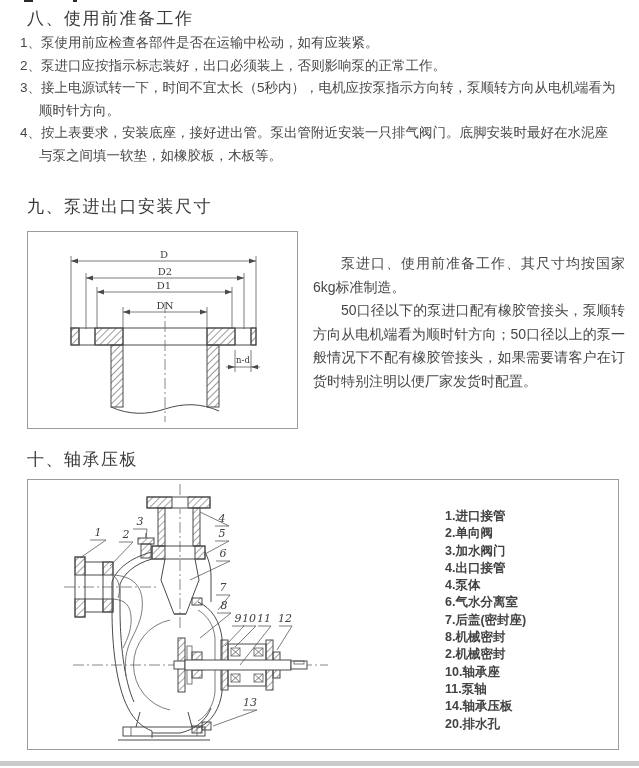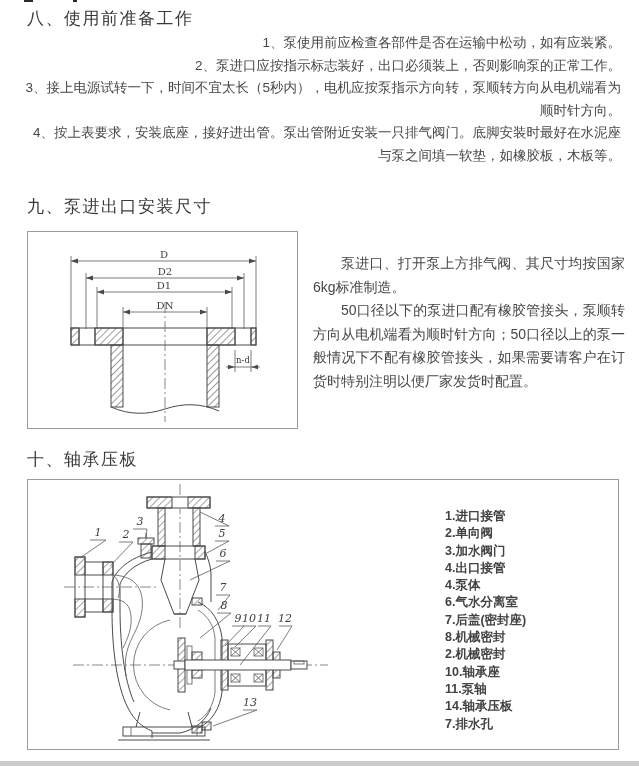--- a/index.html
+++ b/index.html
@@ -9,21 +9,21 @@
     font-family:"Liberation Sans","DejaVu Sans",sans-serif;
     color:#464646;
   }
   .heading {
     position:absolute; left:27px;
     font-size:17px; font-weight:normal; color:#3a3a3a; letter-spacing:1.5px;
     white-space:nowrap;
   }
   .prep-list {
     position:absolute; left:20px; top:32px; width:601px;
-    font-size:13.5px; line-height:22.5px; color:#474747;text-align:right;
+    font-size:13.5px; line-height:22.5px; color:#474747;
   }
   .prep-list .item { padding-left:19px; text-indent:-19px; }
   .box { position:absolute; border:1px solid #9b9b9b; background:#fff; }
   .flange-text {
     position:absolute; left:313px; top:252px; width:312px;
     font-size:14px; line-height:23.5px; color:#474747; text-align:justify;
   }
   .flange-text p { margin:0; text-indent:2em; }
   .parts-list {
     position:absolute; left:417px; top:28px;
@@ -122,21 +122,21 @@
       <line class="thin" x1="223" y1="118" x2="223" y2="140"></line>
       <line class="thin" x1="198" y1="135" x2="232" y2="135"></line>
       <polygon class="arr" points="207,135 200,132.8 200,137.2"></polygon>
       <polygon class="arr" points="223,135 230,132.8 230,137.2"></polygon>
       <text class="dimlabel" x="215" y="131" style="font-size:8.5px">n-d</text>
     </g>
   </svg>
 </div>
 
 <div class="flange-text">
-  <p>泵进口、打开泵上方排气阀、其尺寸均按国家6kg标准制造。</p>
+  <p>泵进口、使用前准备工作、其尺寸均按国家6kg标准制造。</p>
   <p>50口径以下的泵进口配有橡胶管接头，泵顺转方向从电机端看为顺时针方向；50口径以上的泵一般情况下不配有橡胶管接头，如果需要请客户在订货时特别注明以便厂家发货时配置。</p>
 </div>
 
 <div class="heading" style="top:448px;">十、轴承压板</div>
 
 <div class="box" style="left:27px;top:479px;width:590px;height:269px;">
   <svg width="430" height="267" viewBox="0 0 430 267">
     <defs>
       <pattern id="hB" width="5" height="5" patternUnits="userSpaceOnUse" patternTransform="rotate(45)">
         <line x1="0" y1="0" x2="0" y2="5" stroke="#565656" stroke-width="1.1"></line>
@@ -286,17 +286,17 @@
     <div>3.加水阀门</div>
     <div>4.出口接管</div>
     <div>4.泵体</div>
     <div>6.气水分离室</div>
     <div>7.后盖(密封座)</div>
     <div>8.机械密封</div>
     <div>2.机械密封</div>
     <div>10.轴承座</div>
     <div>11.泵轴</div>
     <div>14.轴承压板</div>
-    <div>7.排水孔</div>
+    <div>20.排水孔</div>
   </div>
 </div>
 
 <div class="bottom-strip"></div>
 
 </body></html>

